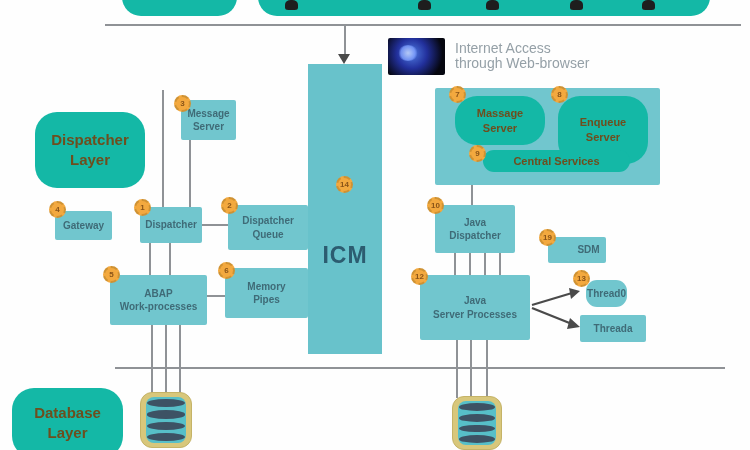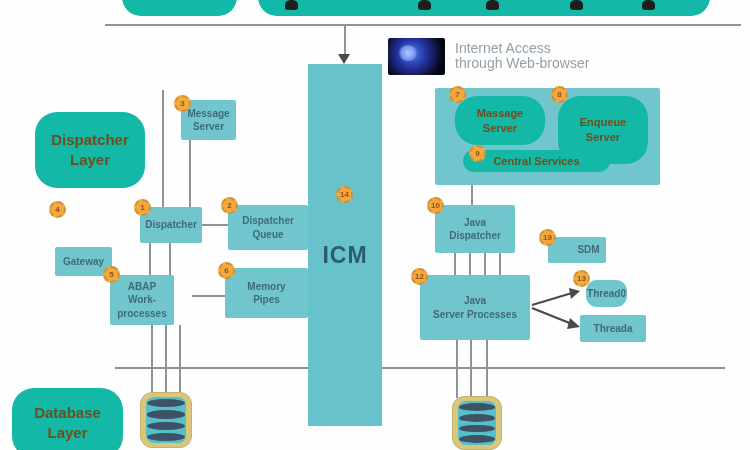--- a/index.html
+++ b/index.html
@@ -17,21 +17,21 @@
   .layerlbl{font-size:15px;}
   .badge{
     position:absolute;width:17px;height:17px;border-radius:50%;
     background:#f3a93f;border:2px dashed #cf9233;box-sizing:border-box;
     color:#8a5418;font-size:8px;font-weight:bold;
     display:flex;align-items:center;justify-content:center;z-index:5;
   }
   .hline,.vline{position:absolute;background:#8f9296;z-index:1;}
   .hline{height:2px;}
   .vline{width:2px;}
-  .icm-col{position:absolute;left:308px;top:64px;width:74px;height:362px;background:#68c2cb;z-index:2;}
+  .icm-col{position:absolute;left:308px;top:64px;width:74px;height:290px;background:#68c2cb;z-index:2;}
   .icm-col .icm-text{
     position:absolute;top:178px;left:0;width:100%;text-align:center;
     font-size:23px;color:#2c5c70;letter-spacing:1px;font-weight:600;
   }
   .arrow-down{
     position:absolute;width:0;height:0;z-index:3;
     border-left:6px solid transparent;border-right:6px solid transparent;
     border-top:10px solid #4a4a4a;
   }
   .globe{
@@ -87,31 +87,31 @@
 through Web-browser</div>
 
   <div class="box teal" style="left:181px;top:100px;width:55px;height:40px;">
     <span>Message
 Server</span>
   </div>
   <div class="box orange layerlbl" style="left:35px;top:112px;width:110px;height:76px;">
     <span>Dispatcher
 Layer</span>
   </div>
-  <div class="box teal" style="left:55px;top:211px;width:57px;height:29px;margin-top:36px;">
+  <div class="box teal" style="left:55px;top:211px;width:57px;height:29px;">
     <span>Gateway</span>
   </div>
   <div class="box teal" style="left:140px;top:207px;width:62px;height:36px;">
     <span>Dispatcher</span>
   </div>
   <div class="box teal" style="left:228px;top:205px;width:80px;height:45px;">
     <span>Dispatcher
 Queue</span>
   </div>
-  <div class="box teal" style="left:110px;top:275px;width:64px;height:50px;">
+  <div class="box teal" style="left:110px;top:275px;width:97px;height:50px;">
     <span>ABAP
 Work-processes</span>
   </div>
   <div class="box teal" style="left:225px;top:268px;width:83px;height:50px;">
     <span>Memory
 Pipes</span>
   </div>
 
   <div class="icm-col">
     <div class="icm-text">ICM</div>
@@ -119,21 +119,21 @@
 
   <div class="box teal" style="left:435px;top:88px;width:225px;height:97px;"></div>
   <div class="box orange" style="left:455px;top:96px;width:90px;height:49px;font-size:11px;">
     <span>Massage
 Server</span>
   </div>
   <div class="box orange" style="left:558px;top:96px;width:90px;height:68px;font-size:11px;">
     <span>Enqueue
 Server</span>
   </div>
-  <div class="box orange" style="left:463px;top:150px;width:147px;height:22px;font-size:11px;">
+  <div class="box orange" style="left:483px;top:150px;width:147px;height:22px;font-size:11px;">
     <span>Central Services</span>
   </div>
   <div class="box teal" style="left:435px;top:205px;width:80px;height:48px;">
     <span>Java
 Dispatcher</span>
   </div>
   <div class="box teal" style="left:548px;top:237px;width:58px;height:26px;padding-left:23px;">
     <span>SDM</span>
   </div>
   <div class="box teal" style="left:420px;top:275px;width:110px;height:65px;">
@@ -200,15 +200,15 @@
   <div class="badge" style="left:49px;top:201px;">4</div>
   <div class="badge" style="left:103px;top:266px;">5</div>
   <div class="badge" style="left:218px;top:262px;">6</div>
   <div class="badge" style="left:449px;top:86px;">7</div>
   <div class="badge" style="left:551px;top:86px;">8</div>
   <div class="badge" style="left:469px;top:145px;">9</div>
   <div class="badge" style="left:427px;top:197px;">10</div>
   <div class="badge" style="left:539px;top:229px;">19</div>
   <div class="badge" style="left:411px;top:268px;">12</div>
   <div class="badge" style="left:573px;top:270px;">13</div>
-  <div class="badge" style="left:336px;top:186px;">14</div>
+  <div class="badge" style="left:336px;top:176px;">14</div>
 
 </div>
 
 </body></html>

